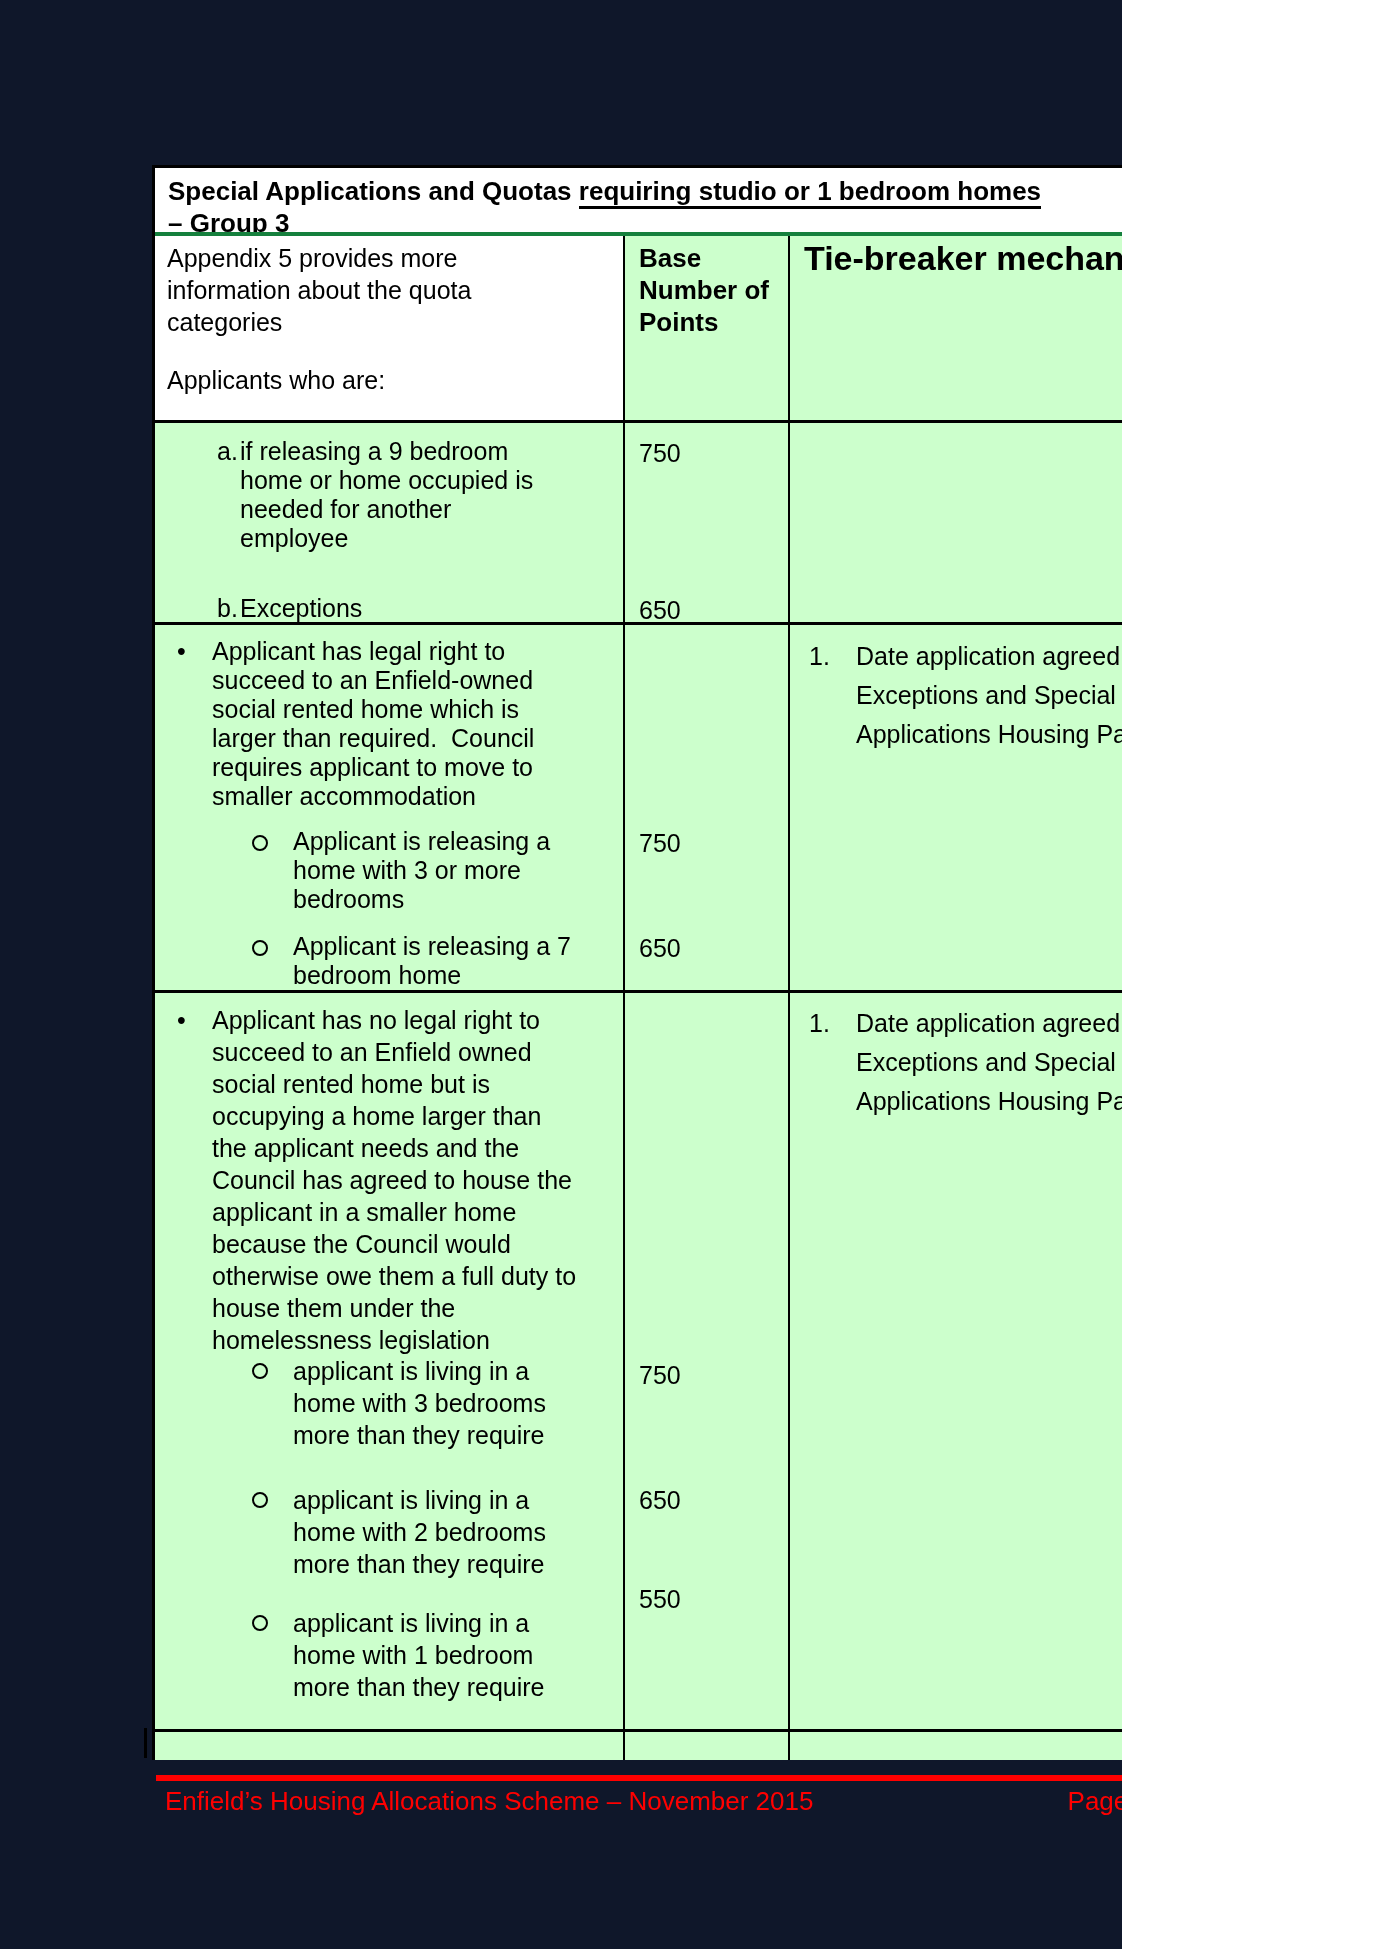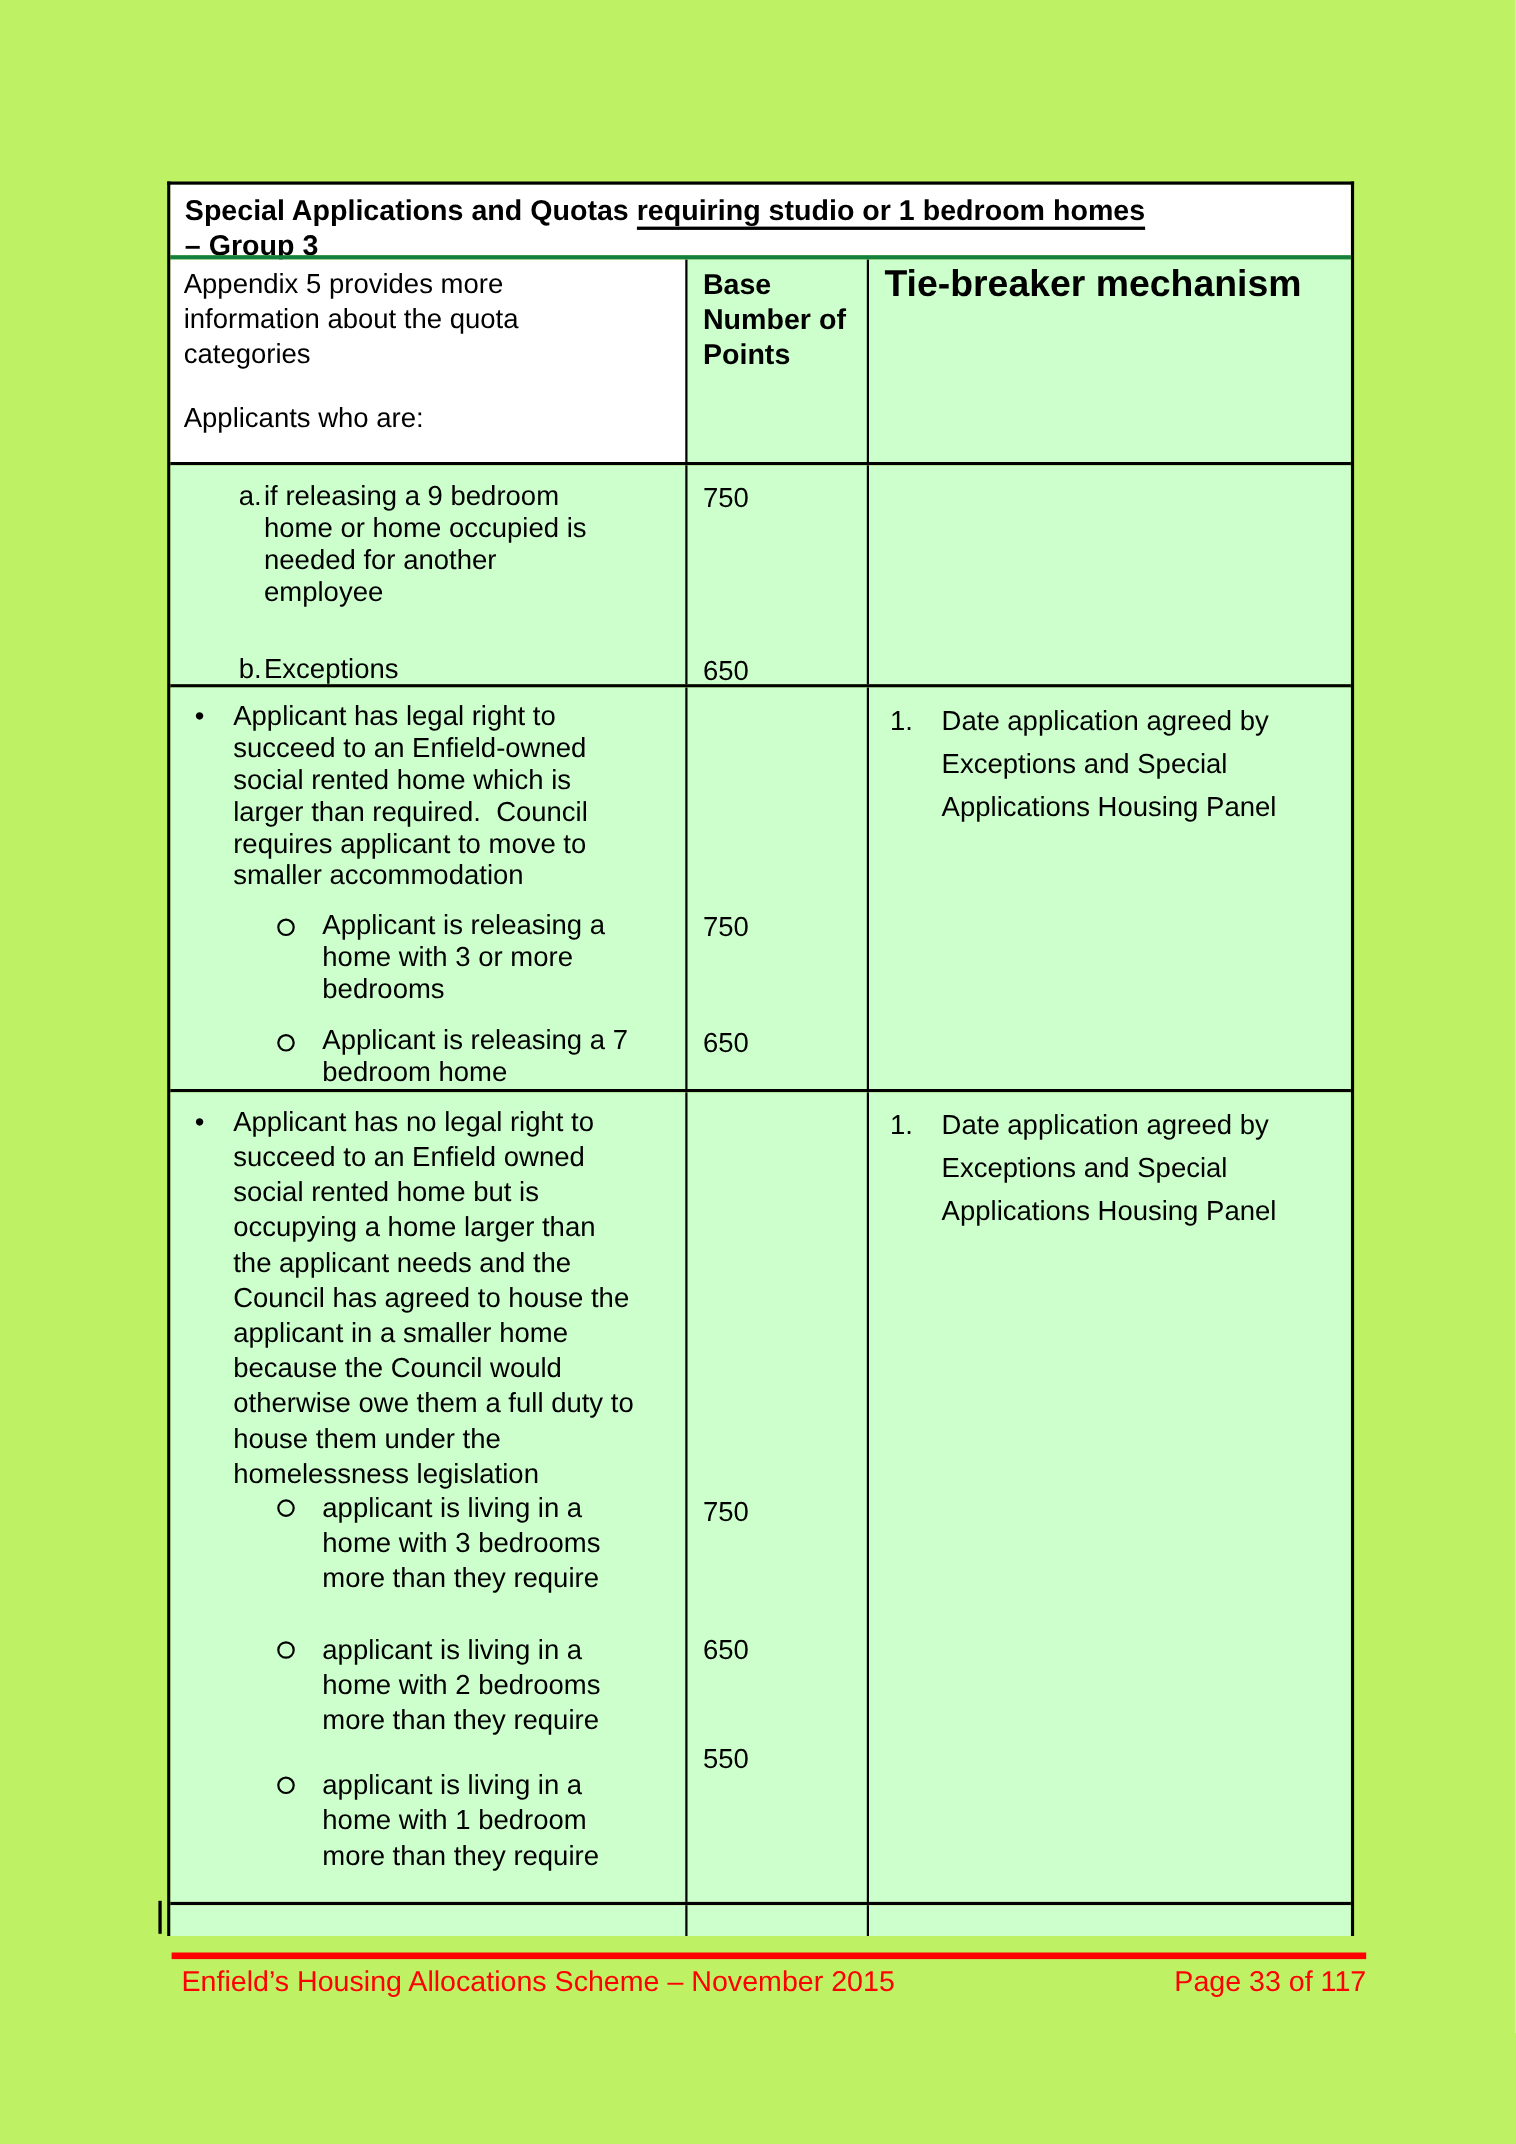--- a/index.html
+++ b/index.html
@@ -1,21 +1,21 @@
 <!DOCTYPE html>
 <html><head>
 <meta charset="utf-8">
 <style>
   * { margin: 0; padding: 0; box-sizing: content-box; }
   html,body { background: #ffffff; }
   .page {
     position: relative;
-    width: 1378px;
+    width: 1122px;
     height: 1949px;
-    background: #bef264;
+    background: #0f172a;
     font-family: "Liberation Sans", sans-serif;
     color: #000000;
     overflow: hidden;
     text-decoration: underline;
   }
   .doc-table {
     position: absolute;
     left: 152px;
     top: 165px;
     width: 1073px;

